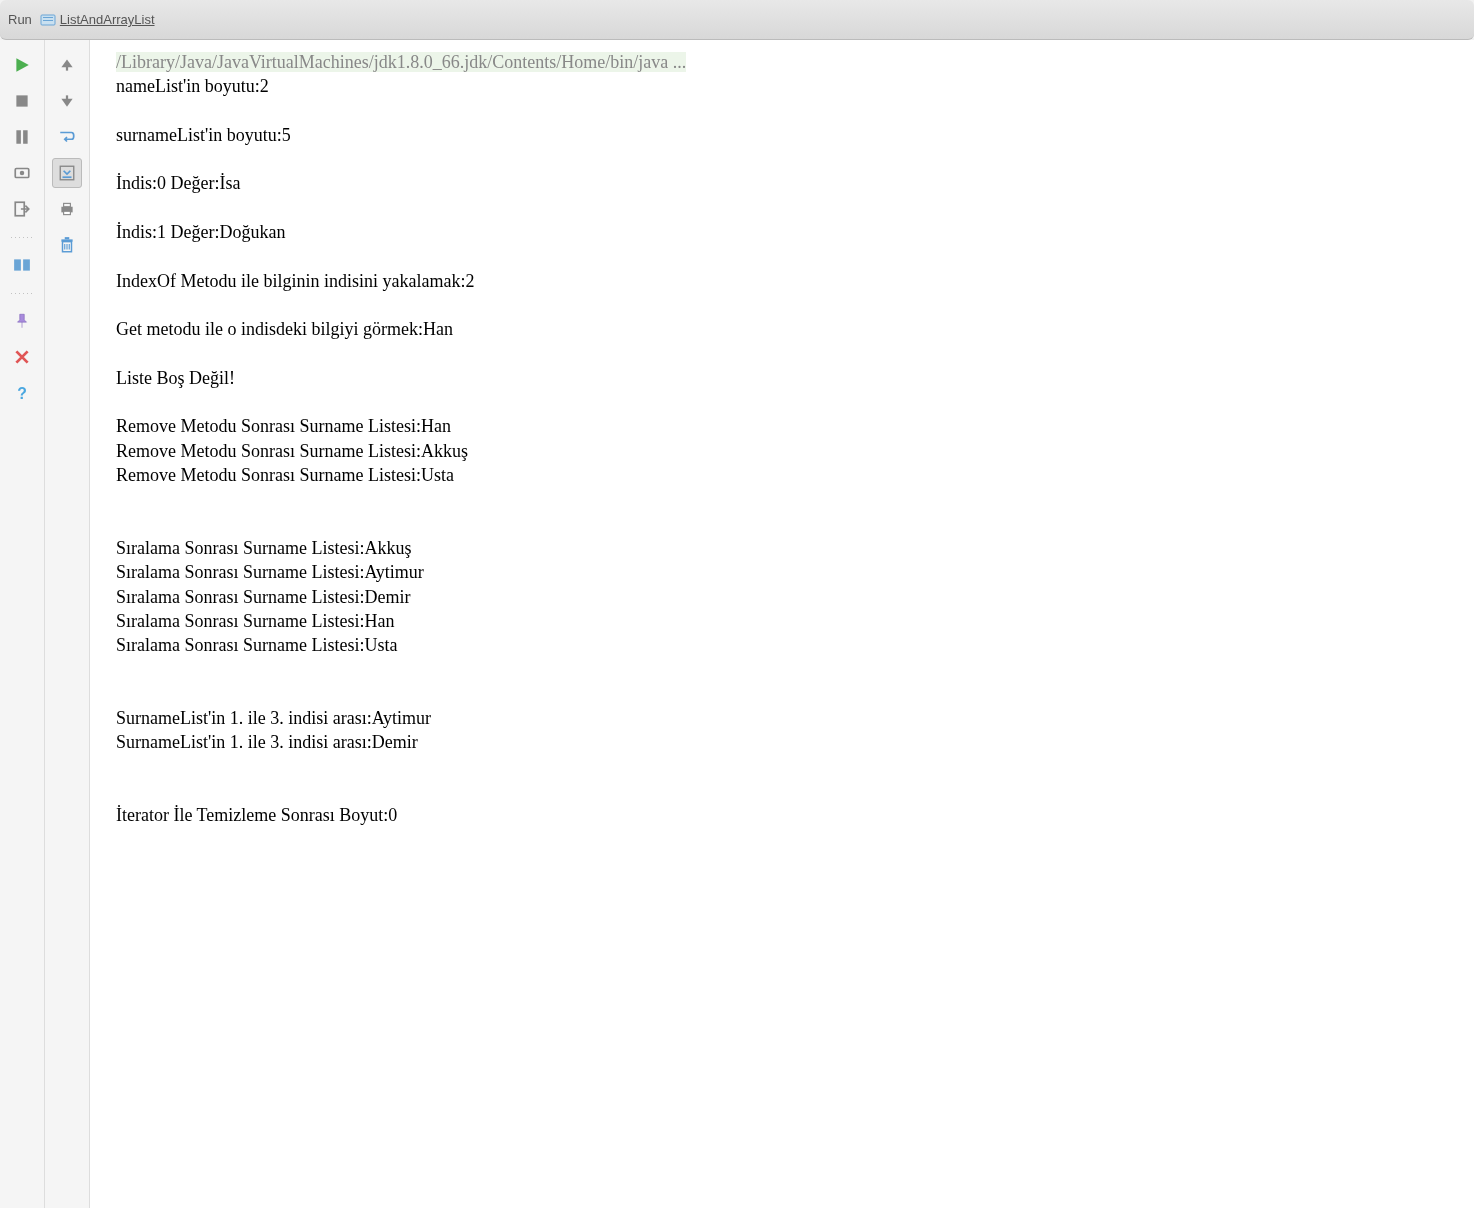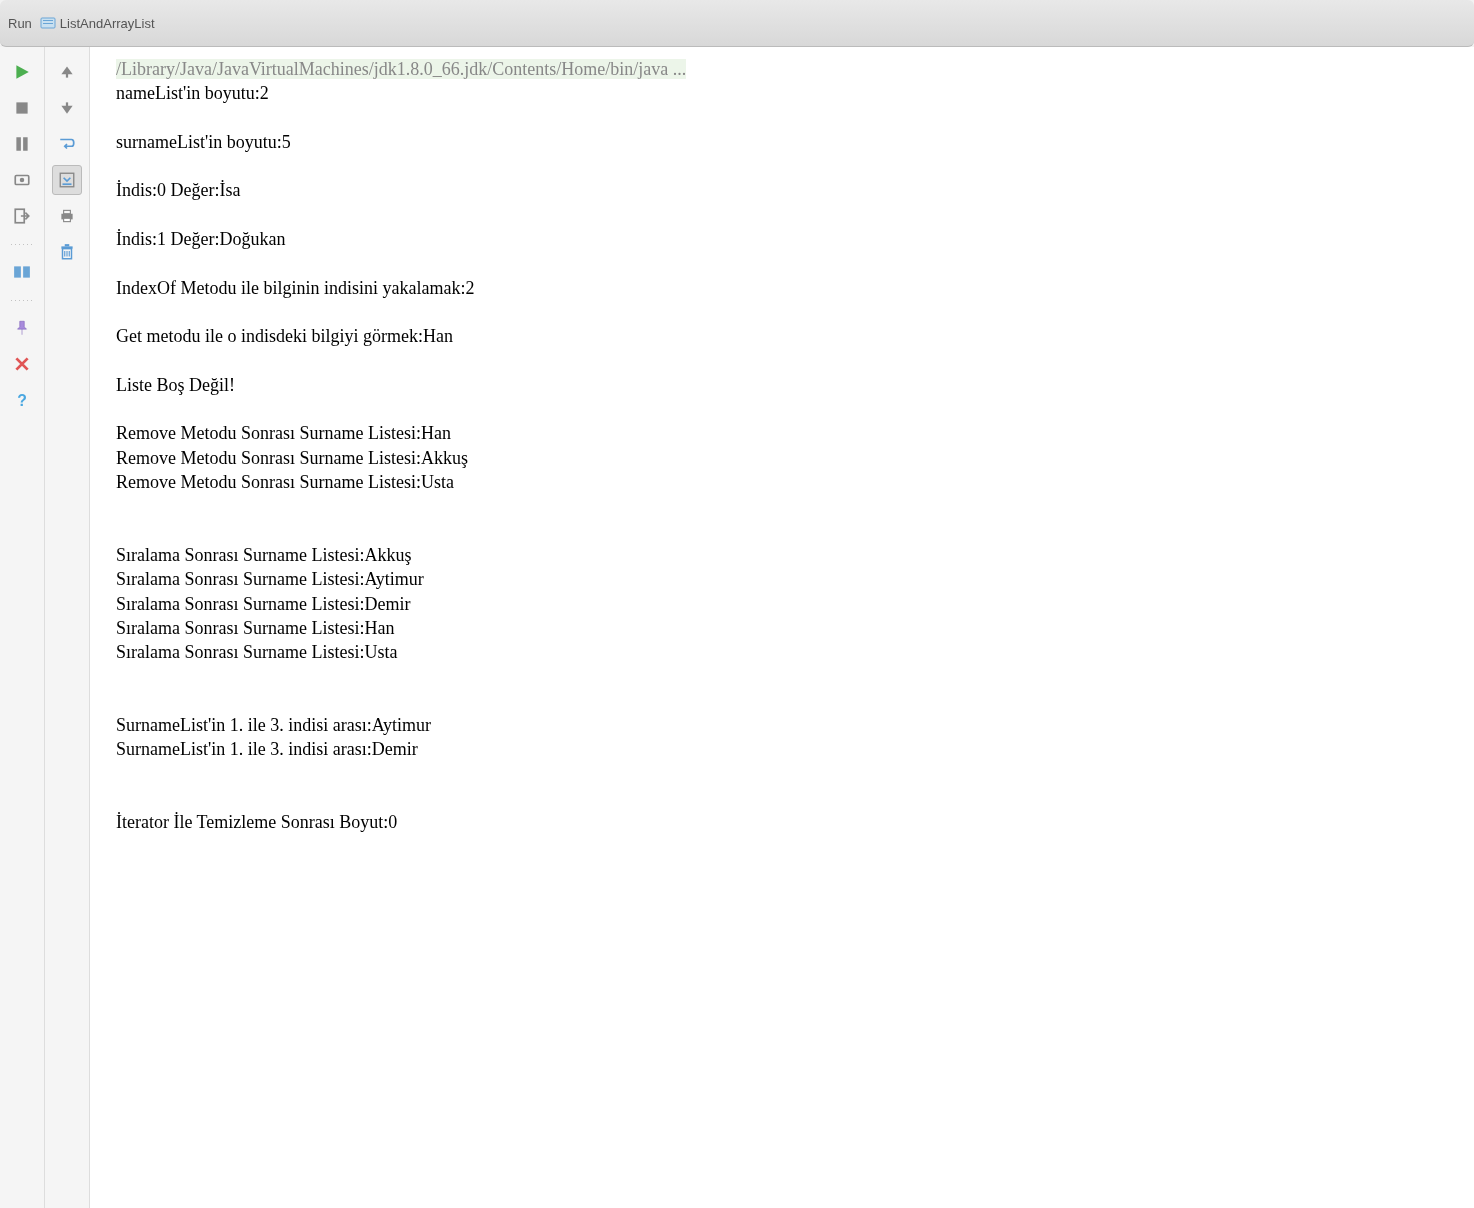--- a/index.html
+++ b/index.html
@@ -5,21 +5,21 @@
     * { margin: 0; padding: 0; box-sizing: border-box; }
     body {
       font-family: -apple-system, BlinkMacSystemFont, "Segoe UI", sans-serif;
       font-size: 13px;
       background: #f2f2f2;
       width: 1474px;
       height: 1208px;
       overflow: hidden;
     }
     .header {
-      height: 47px;
+      height: 40px;
       background: linear-gradient(to bottom, #e8e8e8, #d8d8d8);
       border-bottom: 1px solid #bbb;
       display: flex;
       align-items: center;
       padding: 0 8px;
       color: #555;
       border-radius: 6px;
     }
     .header-label {
       margin-right: 4px;
@@ -27,20 +27,21 @@
     .header-icon {
       width: 16px;
       height: 16px;
       display: inline-flex;
       align-items: center;
       justify-content: center;
       margin: 0 4px;
     }
     .header-title {
       color: #555;
+      text-decoration: underline;
     }
     .main {
       display: flex;
       height: calc(100% - 30px);
       background: #fff;
     }
     .toolbar-col {
       width: 45px;
       border-right: 1px solid #ddd;
       background: #f5f5f5;

